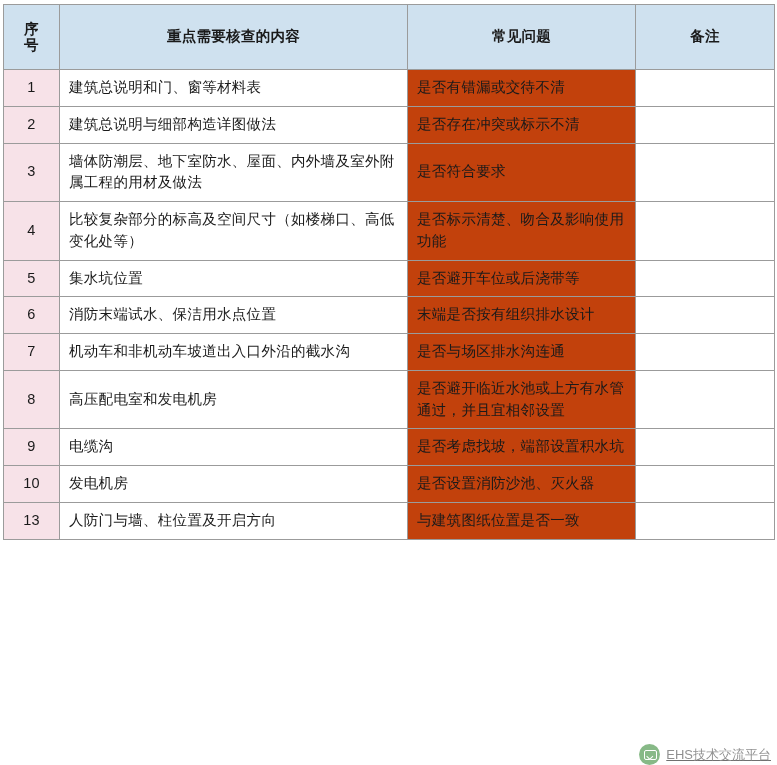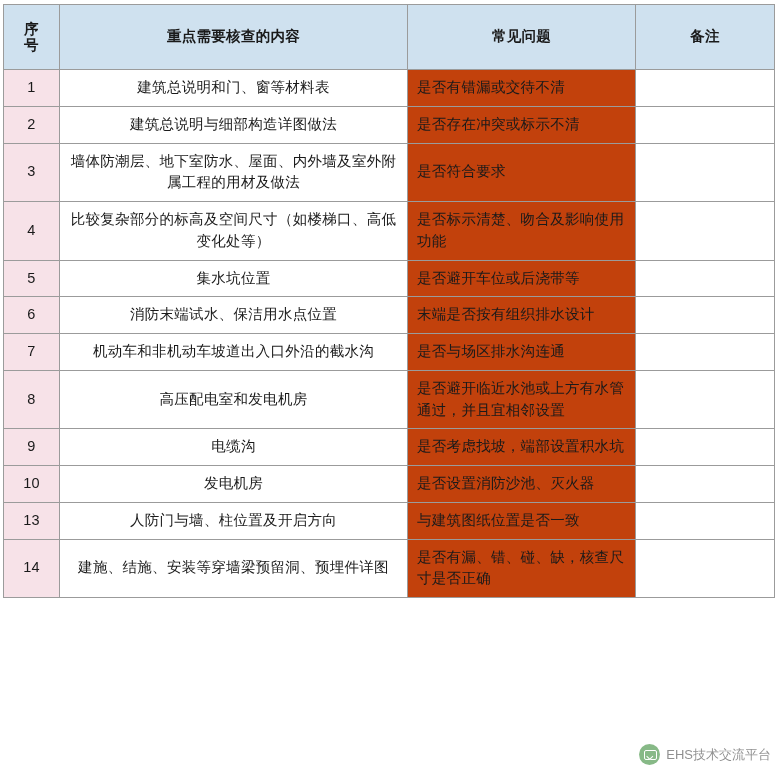--- a/index.html
+++ b/index.html
@@ -53,38 +53,39 @@
     line-height: 1.12;
   }
   td.cell-no {
     background: #f7e2e8;
     text-align: center;
     font-size: 15px;
     padding: 7px 2px;
   }
   td.cell-item {
     background: #ffffff;
-    text-align: center;
+    text-align: left;
   }
   td.cell-issue {
     background: #c2410c;
     text-align: left;
   }
   td.cell-note {
     background: #ffffff;
   }
   .watermark {
     position: absolute;
     right: 6px;
     bottom: 4px;
     display: flex;
     align-items: center;
     gap: 6px;
     opacity: 0.62;
     pointer-events: none;
+    text-decoration: underline;
   }
   .watermark .wm-badge {
     width: 21px;
     height: 21px;
     border-radius: 50%;
     background: #3f8f3f;
     position: relative;
     flex: none;
   }
   .watermark .wm-badge::before {
@@ -195,26 +196,20 @@
           <td class="cell-item">发电机房</td>
           <td class="cell-issue">是否设置消防沙池、灭火器</td>
           <td class="cell-note"></td>
         </tr>
         <tr>
           <td class="cell-no">13</td>
           <td class="cell-item">人防门与墙、柱位置及开启方向</td>
           <td class="cell-issue">与建筑图纸位置是否一致</td>
           <td class="cell-note"></td>
         </tr>
-        <tr>
-          <td class="cell-no">14</td>
-          <td class="cell-item">建施、结施、安装等穿墙梁预留洞、预埋件详图</td>
-          <td class="cell-issue">是否有漏、错、碰、缺，核查尺寸是否正确</td>
-          <td class="cell-note"></td>
-        </tr>
       </tbody>
   </table>
 
   <div class="watermark">
     <span class="wm-badge"></span>
     <span class="wm-text">EHS技术交流平台</span>
   </div>
 
 </div>
 

